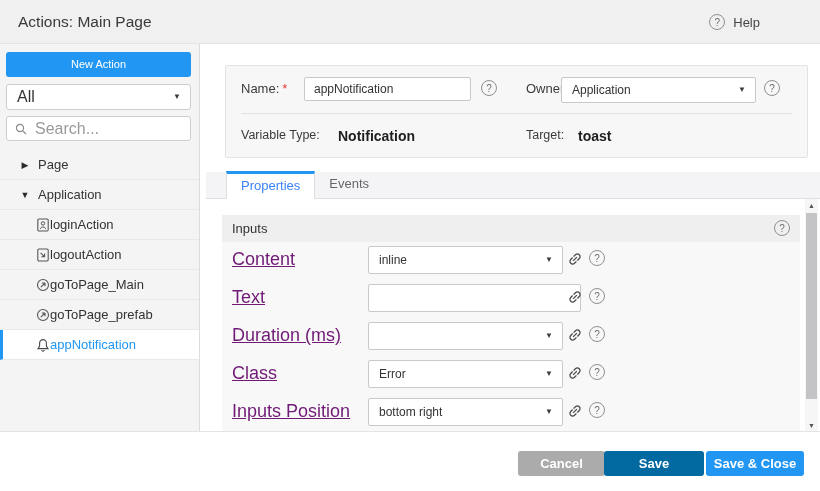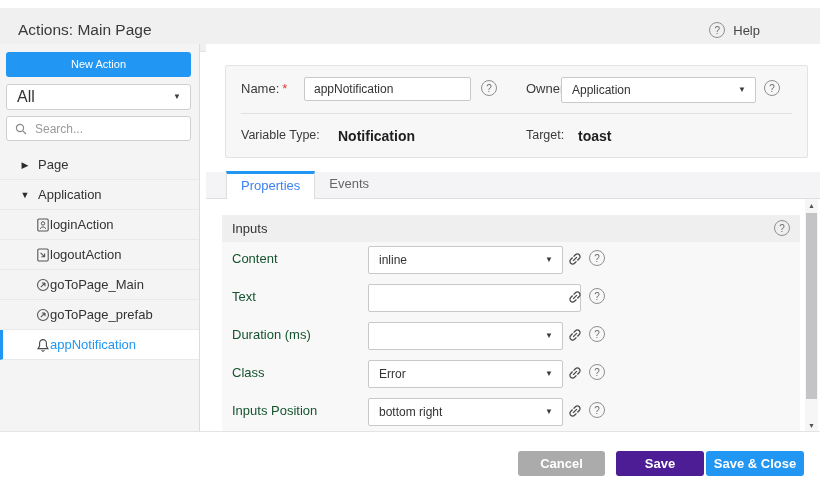--- a/index.html
+++ b/index.html
@@ -1,38 +1,38 @@
 <!DOCTYPE html>
 <html><head>
 <meta charset="utf-8">
 <style>
   html,body{margin:0;padding:0;background:#fff;}
   body{width:820px;height:491px;position:relative;overflow:hidden;
        font-family:"Liberation Sans", sans-serif;color:#333;}
   .abs{position:absolute;box-sizing:border-box;}
 
   
-  .header{left:0;top:0;width:820px;height:44px;background:#f0f0f1;border-bottom:1px solid #e3e3e4;margin-top:8px;}
+  .header{left:0;top:0;width:820px;height:44px;background:#f0f0f1;border-bottom:1px solid #e3e3e4;}
   .page-title{left:18px;top:0;height:44px;line-height:44px;font-size:15.5px;color:#3a3a3a;}
   .help-group{right:60px;top:0;height:44px;display:flex;align-items:center;gap:8px;}
   .help-circle{width:16px;height:16px;border:1px solid #8f8f8f;border-radius:50%;
                display:inline-flex;align-items:center;justify-content:center;
                font-size:10px;color:#6f6f6f;box-sizing:border-box;flex:0 0 auto;}
   .help-label{font-size:13px;color:#454545;}
 
   
   .sidebar{left:0;top:44px;width:200px;height:387px;background:#f4f4f5;border-right:1px solid #dcdcdc;}
   .new-action{left:6px;top:8px;width:185px;height:25px;background:#2196f3;border-radius:3px;
               color:#fff;font-size:11px;font-weight:normal;text-align:center;line-height:25px;cursor:pointer;}
   .all-select{left:6px;top:40px;width:185px;height:26px;background:#fff;border:1px solid #cfcfcf;border-radius:3px;}
   .all-select .val{position:absolute;left:10px;top:0;line-height:24px;font-size:16px;color:#333;}
   .caret{position:absolute;right:9px;top:50%;transform:translateY(-50%);font-size:8px;color:#3c3c3c;line-height:1;}
   .search-box{left:6px;top:72px;width:185px;height:25px;background:#fff;border:1px solid #cfcfcf;border-radius:3px;
               display:flex;align-items:center;padding:0 8px;gap:6px;}
-  .search-box input{border:none;outline:none;flex:1;font-size:12px;color:#0369a1;background:transparent;
+  .search-box input{border:none;outline:none;flex:1;font-size:16px;color:#0369a1;background:transparent;
                     font-family:"Liberation Sans",sans-serif;}
   .search-box input::placeholder{color:#9a9a9a;}
   .tree{left:0;top:106px;width:199px;}
   .tree-row{position:relative;height:29px;border-bottom:1px solid #e9e9ea;display:flex;align-items:center;cursor:pointer;}
   .tree-row .tw{width:14px;display:inline-flex;justify-content:center;font-size:9px;color:#2b2b2b;}
   .group{padding-left:18px;font-size:13px;color:#333;gap:6px;}
   .leaf{padding-left:36px;font-size:13px;color:#333;gap:0;}
   .leaf .ticon{display:inline-flex;width:14px;height:14px;}
   .leaf.selected{background:#fff;border-left:3px solid #2196f3;padding-left:33px;color:#2196f3;}
 
@@ -57,39 +57,39 @@
               height:28px;margin-bottom:-1px;color:#3b82f6;line-height:23px;}
 
   
   .content{left:0;top:155px;width:614px;height:232px;background:#fff;}
   .panel{left:16px;top:16px;width:578px;height:216px;background:#f8f8f9;}
   .panel-header{position:relative;height:27px;background:#efeff0;}
   .panel-title{position:absolute;left:10px;top:0;line-height:27px;font-size:13px;color:#333;}
   .panel-help{position:absolute;right:10px;top:5px;}
   .frow{position:relative;height:26px;margin:12px 0 0 0;}
   .frow.first{margin-top:4px;}
-  .frow .lab{position:absolute;left:10px;top:0;line-height:26px;font-size:13px;color:#14532d;}
+  .frow .lab{position:absolute;left:10px;top:0;line-height:26px;font-size:18px;color:#701a75;text-decoration:underline;}
   .frow .ctrl{left:146px;top:0;width:193px;height:26px;}
   .frow input.ctrl{position:absolute;border:1px solid #c9c9c9;border-radius:2px;background:#fff;outline:none;
                    font-size:12px;color:#333;padding:0 9px;font-family:"Liberation Sans",sans-serif;}
   .link-btn{position:absolute;left:345px;top:5px;width:16px;height:16px;cursor:pointer;display:inline-flex;}
   .frow .help-circle{position:absolute;left:367px;top:4px;cursor:pointer;}
 
   
   .scrollbar{right:2px;top:0;width:13px;height:232px;background:#f6f6f7;}
   .sb-arrow{position:absolute;left:0;width:13px;height:12px;display:flex;align-items:center;justify-content:center;
             font-size:7px;color:#555;}
   .sb-thumb{position:absolute;left:1px;top:14px;width:11px;height:186px;background:#c4c4c7;}
 
   
   .footer{left:0;top:431px;width:820px;height:60px;background:#fff;border-top:1px solid #e4e4e5;}
   .btn{position:absolute;top:19px;height:25px;border-radius:3px;color:#fff;font-size:13px;font-weight:bold;
        text-align:center;line-height:25px;cursor:pointer;}
   .btn-cancel{right:215px;width:87px;background:#ababab;}
-  .btn-save{right:116px;width:88px;background:#4c1d95;}
+  .btn-save{right:116px;width:100px;background:#0369a1;}
   .btn-saveclose{right:16px;width:98px;background:#2196f3;}
 
   svg{display:block;}
 </style>
 </head>
 <body>
 
 <div class="abs header">
   <div class="abs page-title">Actions: Main Page</div>
   <div class="abs help-group">

